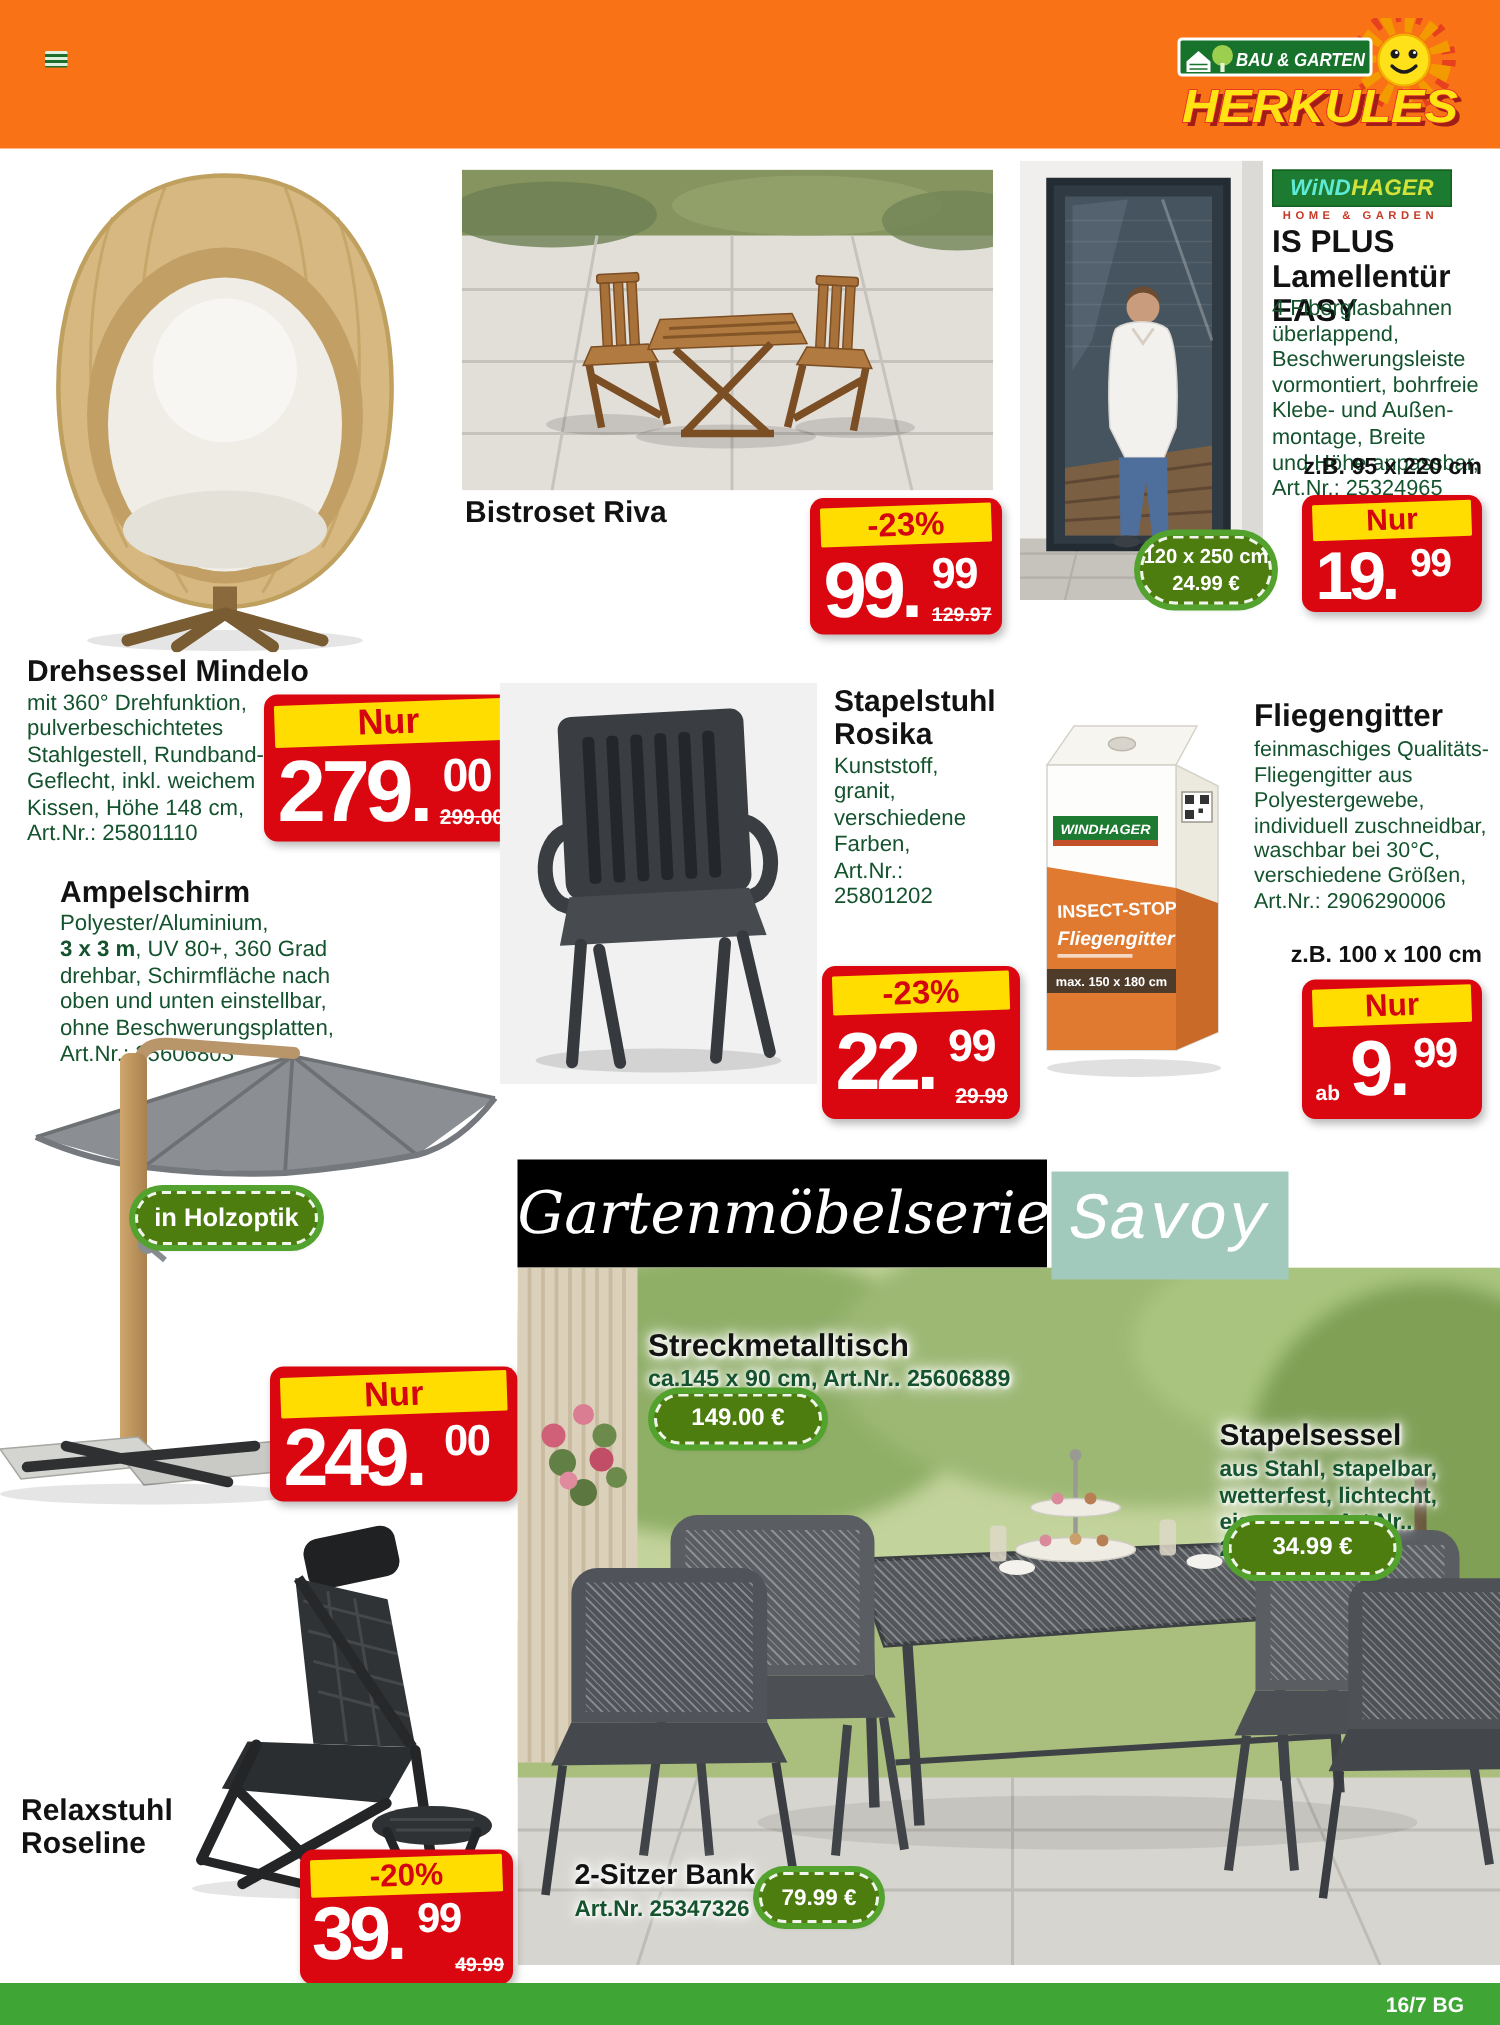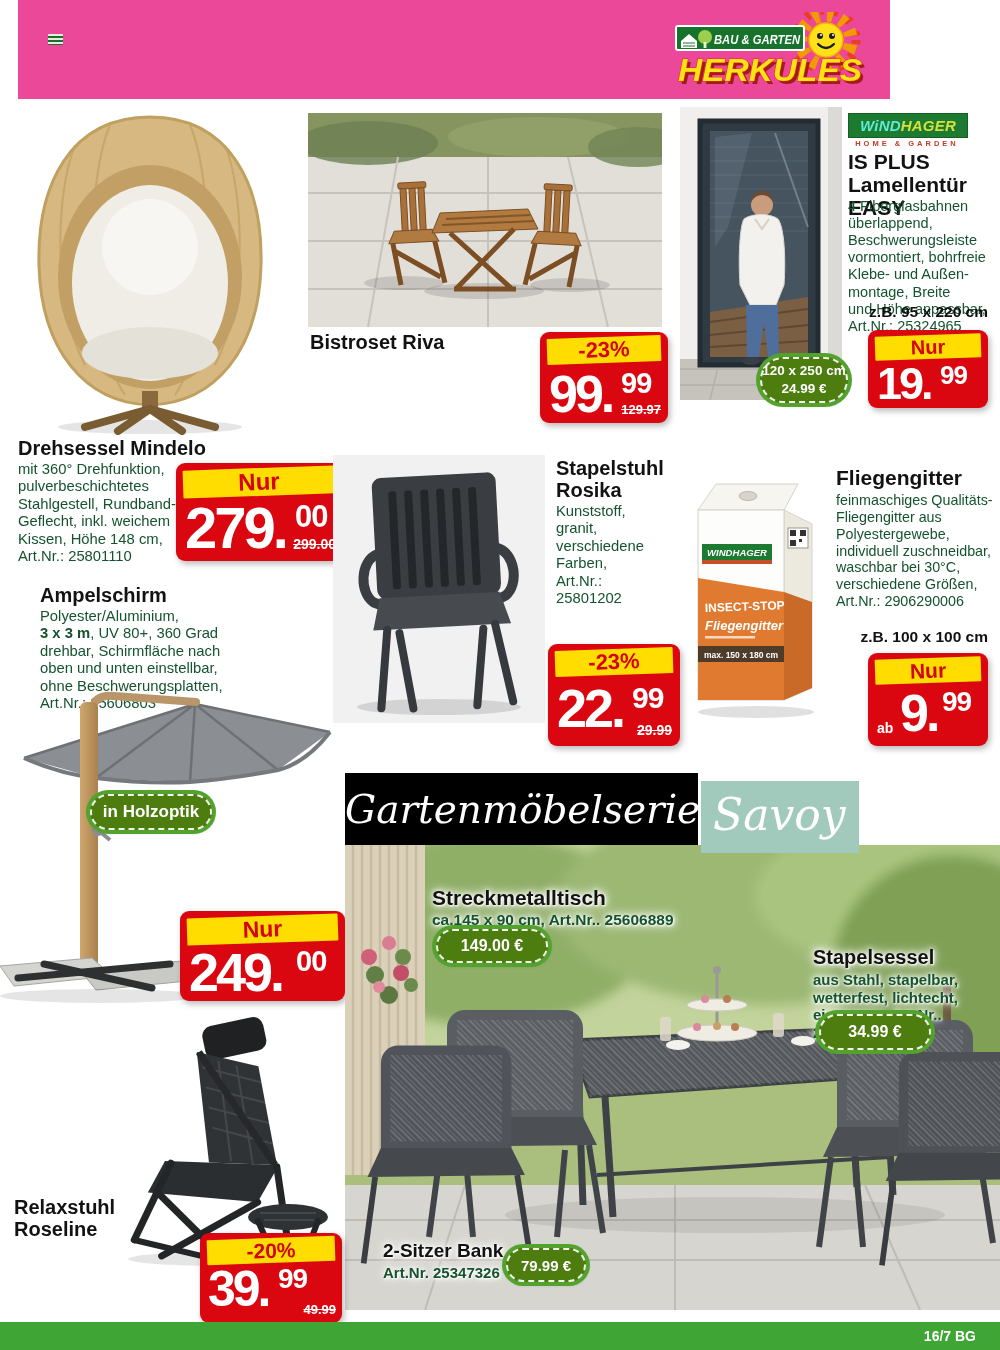--- a/index.html
+++ b/index.html
@@ -5,21 +5,21 @@
   html,body { margin:0; padding:0; background:#888; }
   .page {
     position:relative; width:1000px; height:1350px; margin:0 auto;
     background:#ffffff; overflow:hidden;
     font-family:"Liberation Sans", sans-serif; color:#1a1a1a;
   }
   .abs { position:absolute; }
   .pre { white-space:pre-line; }
 
   
-  .header { position:absolute; left:0; top:0; width:872px; height:99px; background:#ec4899;margin-left:18px; }
+  .header { position:absolute; left:0; top:0; width:1000px; height:99px; background:#f97316; }
   .menu-icon { position:absolute; left:30px; top:34px; width:15px; height:11px;
     background:repeating-linear-gradient(#dff0de 0 2px, #1d6e2a 2px 4px); border-radius:1px; }
   .logo { position:absolute; right:20px; top:12px; width:196px; height:80px; }
   .footer { position:absolute; left:0; top:1322px; width:1000px; height:28px; background:#3fa535; }
   .footer-code { position:absolute; right:24px; top:0; height:28px; line-height:28px;
     color:#fff; font-size:14px; font-weight:700; }
 
   
   .ptitle { position:absolute; font-weight:700; font-size:20px; line-height:1.1; color:#121212; }
   .desc   { position:absolute; font-size:14.8px; line-height:1.18; color:#14532d; }
@@ -84,21 +84,21 @@
   #badge-149 { left:436px; top:929px; width:108px; height:30px; font-size:16px; }
   #badge-34  { left:819px; top:1014px; width:108px; height:32px; font-size:16px; }
   #badge-79  { left:506px; top:1248px; width:76px; height:30px; font-size:15px; }
 
   
   .script { font-family:"DejaVu Serif", serif; font-style:italic; color:#fff; }
   #savoy-banner-green { left:345px; top:773px; width:353px; height:72px; background:#000000;
     display:flex; align-items:center; }
   #savoy-banner-green .script { font-size:39px; white-space:nowrap; }
   #savoy-banner-teal { left:701px; top:781px; width:158px; height:72px; background:#a2cabc; }
-  #savoy-banner-teal .script { position:absolute; left:12px; top:8px; font-size:44px; white-space:nowrap; overflow:visible; }
+  #savoy-banner-teal .script { position:absolute; left:12px; top:8px; font-size:44px; white-space:nowrap; overflow:visible;font-family:Liberation Mono, monospace; }
 
   
   .photo { position:absolute; overflow:hidden; }
   #photo-egg      { left:15px;  top:105px;  width:270px; height:330px; }
   #photo-bistro   { left:308px; top:113px;  width:354px; height:214px; }
   #photo-door     { left:680px; top:107px;  width:162px; height:293px; }
   #photo-rosika   { left:333px; top:455px;  width:212px; height:268px; }
   #photo-package  { left:686px; top:470px;  width:138px; height:255px; }
   #photo-umbrella { left:0px;   top:678px;  width:335px; height:332px; }
   #photo-savoy    { left:345px; top:845px;  width:655px; height:465px; }

